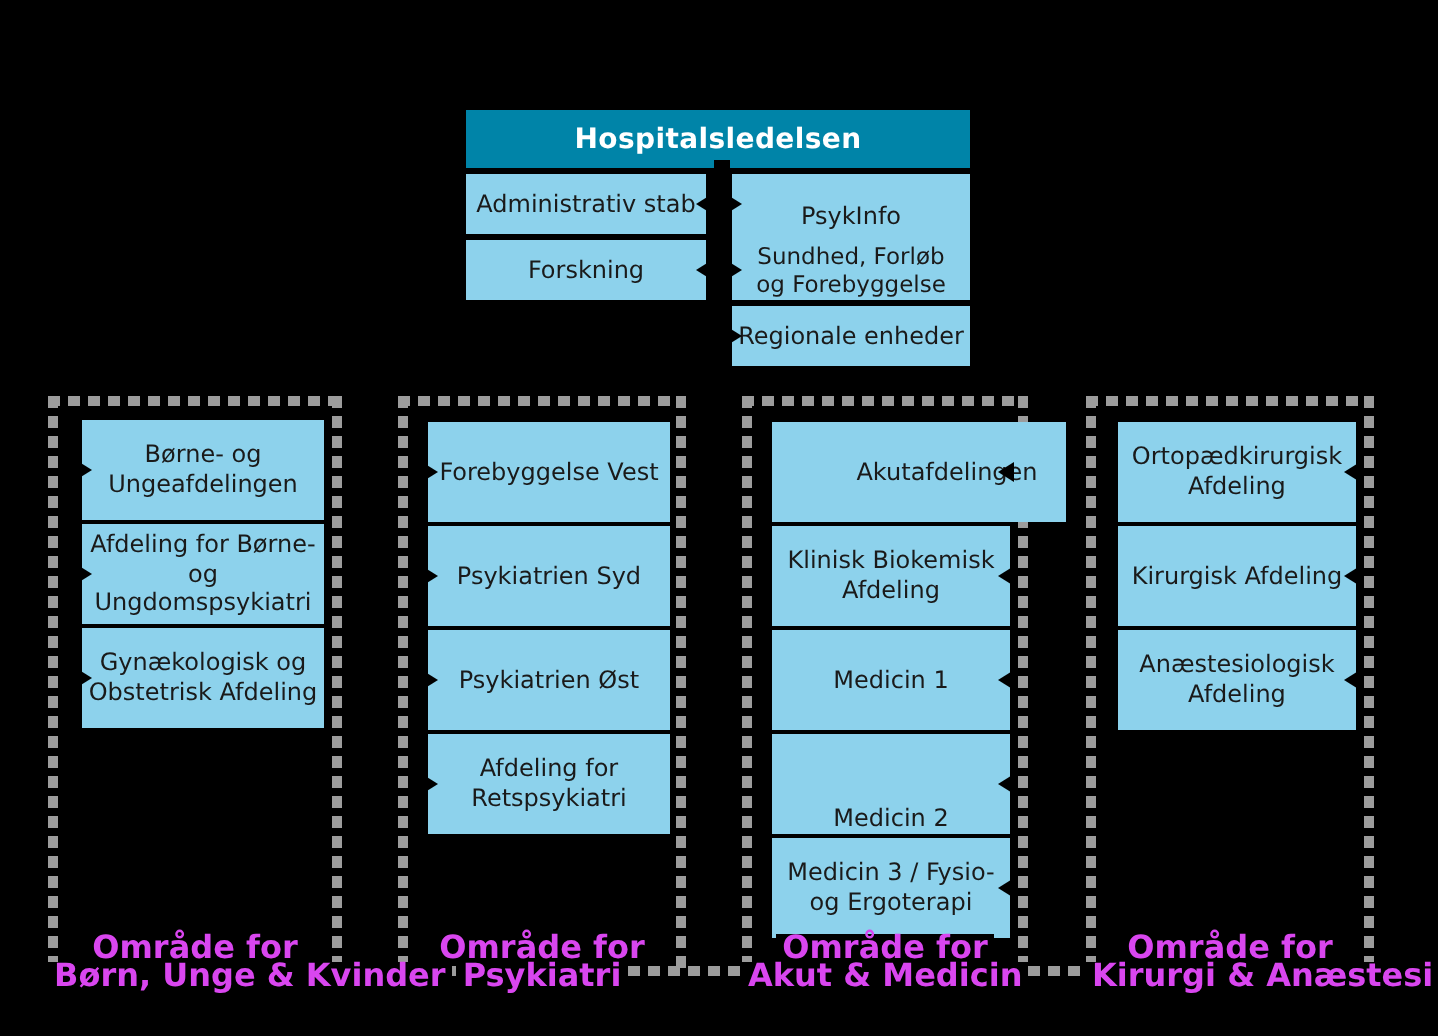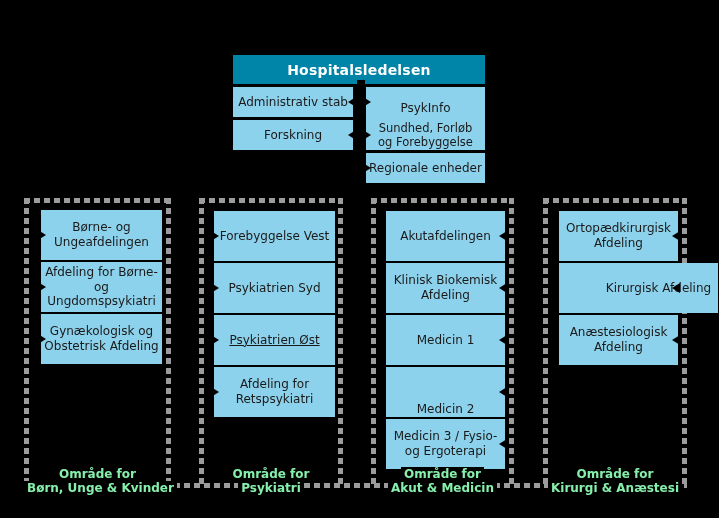--- a/index.html
+++ b/index.html
@@ -21,22 +21,22 @@
     background:repeating-linear-gradient(90deg,#9C9C9C 0 6px,transparent 6px 10px);}
   .vdash{position:absolute;width:5px;
     background:repeating-linear-gradient(180deg,#9C9C9C 0 6px,transparent 6px 10px);}
   .arrL{position:absolute;width:0;height:0;
     border-top:5px solid transparent;border-bottom:5px solid transparent;
     border-right:8px solid #000;}
   .arrR{position:absolute;width:0;height:0;
     border-top:5px solid transparent;border-bottom:5px solid transparent;
     border-left:8px solid #000;}
   .tick{position:absolute;background:#000;}
-  .glabel{position:absolute;text-align:center;font-weight:bold;color:#86efac;
-    font-size:12px;line-height:14px;}
+  .glabel{position:absolute;text-align:center;font-weight:bold;color:#d946ef;
+    font-size:16px;line-height:14px;}
   .glabel span{display:inline-block;background:#000;padding:0 3px;white-space:nowrap;}
 </style>
 </head>
 <body>
 
 <div id="stage">
 
   <div class="hdrbox" style="left:233px;top:55px;width:252px;height:29px;">
     <span>Hospitalsledelsen</span>
   </div>
@@ -80,44 +80,44 @@
   <div class="box" style="left:41px;top:262px;width:121px;height:50px;"><span>Afdeling for Børne-
 og Ungdomspsykiatri</span></div>
   <div class="box" style="left:41px;top:314px;width:121px;height:50px;"><span>Gynækologisk og
 Obstetrisk Afdeling</span></div>
   <div class="arrR" style="left:38px;top:230px;"></div>
   <div class="arrR" style="left:38px;top:282px;"></div>
   <div class="arrR" style="left:38px;top:334px;"></div>
 
   <div class="box" style="left:214px;top:211px;width:121px;height:50px;"><span>Forebyggelse Vest</span></div>
   <div class="box" style="left:214px;top:263px;width:121px;height:50px;"><span>Psykiatrien Syd</span></div>
-  <div class="box" style="left:214px;top:315px;width:121px;height:50px;text-decoration:underline;"><span>Psykiatrien Øst</span></div>
+  <div class="box" style="left:214px;top:315px;width:121px;height:50px;"><span>Psykiatrien Øst</span></div>
   <div class="box" style="left:214px;top:367px;width:121px;height:50px;"><span>Afdeling for
 Retspsykiatri</span></div>
   <div class="arrR" style="left:211px;top:231px;"></div>
   <div class="arrR" style="left:211px;top:283px;"></div>
   <div class="arrR" style="left:211px;top:335px;"></div>
   <div class="arrR" style="left:211px;top:387px;"></div>
 
-  <div class="box" style="left:386px;top:211px;width:119px;height:50px;"><span>Akutafdelingen</span></div>
+  <div class="box" style="left:386px;top:211px;width:119px;height:50px;padding-left:28px;"><span>Akutafdelingen</span></div>
   <div class="box" style="left:386px;top:263px;width:119px;height:50px;"><span>Klinisk Biokemisk
 Afdeling</span></div>
   <div class="box" style="left:386px;top:315px;width:119px;height:50px;"><span>Medicin 1</span></div>
   <div class="box" style="left:386px;top:367px;width:119px;height:50px;align-items:flex-end;"><span>Medicin 2</span></div>
   <div class="box" style="left:386px;top:419px;width:119px;height:50px;"><span>Medicin 3 / Fysio-
 og Ergoterapi</span></div>
   <div class="arrL" style="left:499px;top:231px;"></div>
   <div class="arrL" style="left:499px;top:283px;"></div>
   <div class="arrL" style="left:499px;top:335px;"></div>
   <div class="arrL" style="left:499px;top:387px;"></div>
   <div class="arrL" style="left:499px;top:439px;"></div>
 
   <div class="box" style="left:559px;top:211px;width:119px;height:50px;"><span>Ortopædkirurgisk
 Afdeling</span></div>
-  <div class="box" style="left:559px;top:263px;width:119px;height:50px;padding-left:40px;"><span>Kirurgisk Afdeling</span></div>
+  <div class="box" style="left:559px;top:263px;width:119px;height:50px;"><span>Kirurgisk Afdeling</span></div>
   <div class="box" style="left:559px;top:315px;width:119px;height:50px;"><span>Anæstesiologisk
 Afdeling</span></div>
   <div class="arrL" style="left:672px;top:231px;"></div>
   <div class="arrL" style="left:672px;top:283px;"></div>
   <div class="arrL" style="left:672px;top:335px;"></div>
 
   <div class="glabel" style="left:24px;top:467px;width:147px;">
     <span>Område for</span><br>
     <span>Børn, Unge &amp; Kvinder</span>
   </div>

